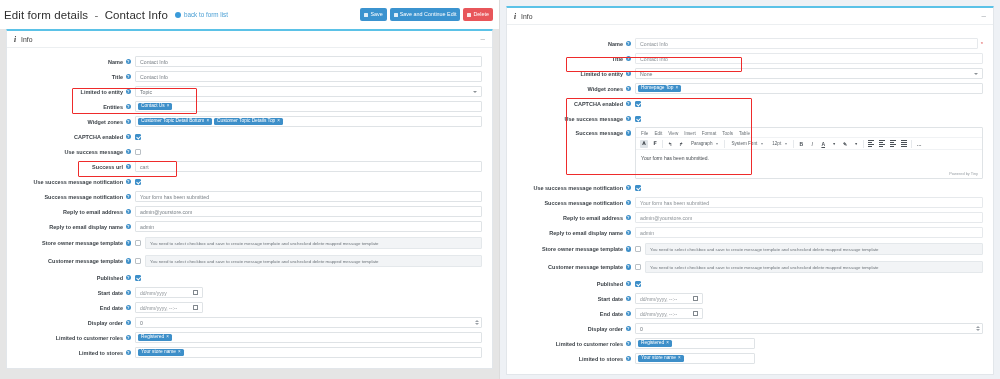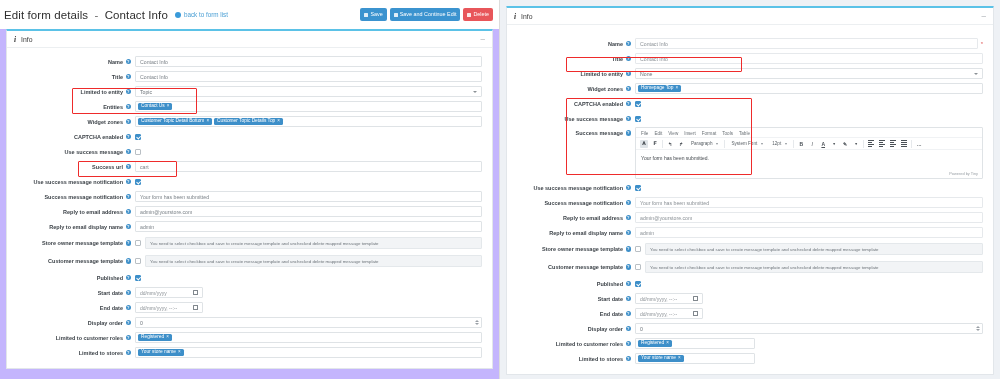--- a/index.html
+++ b/index.html
@@ -6,21 +6,21 @@
   html, body {
     margin: 0; padding: 0;
     width: 1000px; height: 379px;
     background: #ffffff;
     font-family: "Liberation Sans", sans-serif;
     overflow: hidden;
   }
   .screen { position: relative; width: 1000px; height: 379px; display: flex; }
 
   
-  .pane { position: relative; height: 379px; overflow: hidden; background:#c4b5fd; }
+  .pane { position: relative; height: 379px; overflow: hidden; background:#e5e5e5; }
   .pane-left  { width: 500px; border-right: 1px solid #dcdcdc; }
   .pane-right { width: 500px; background:#eef1f5; }
 
   
   .page-header {
     height: 29px; display: flex; align-items: center;
     padding: 0 6px 0 4px; background: #ffffff;
   }
   .page-title {
     font-size: 11.5px; color: #2f2f2f; font-weight: 400; letter-spacing: .1px;

